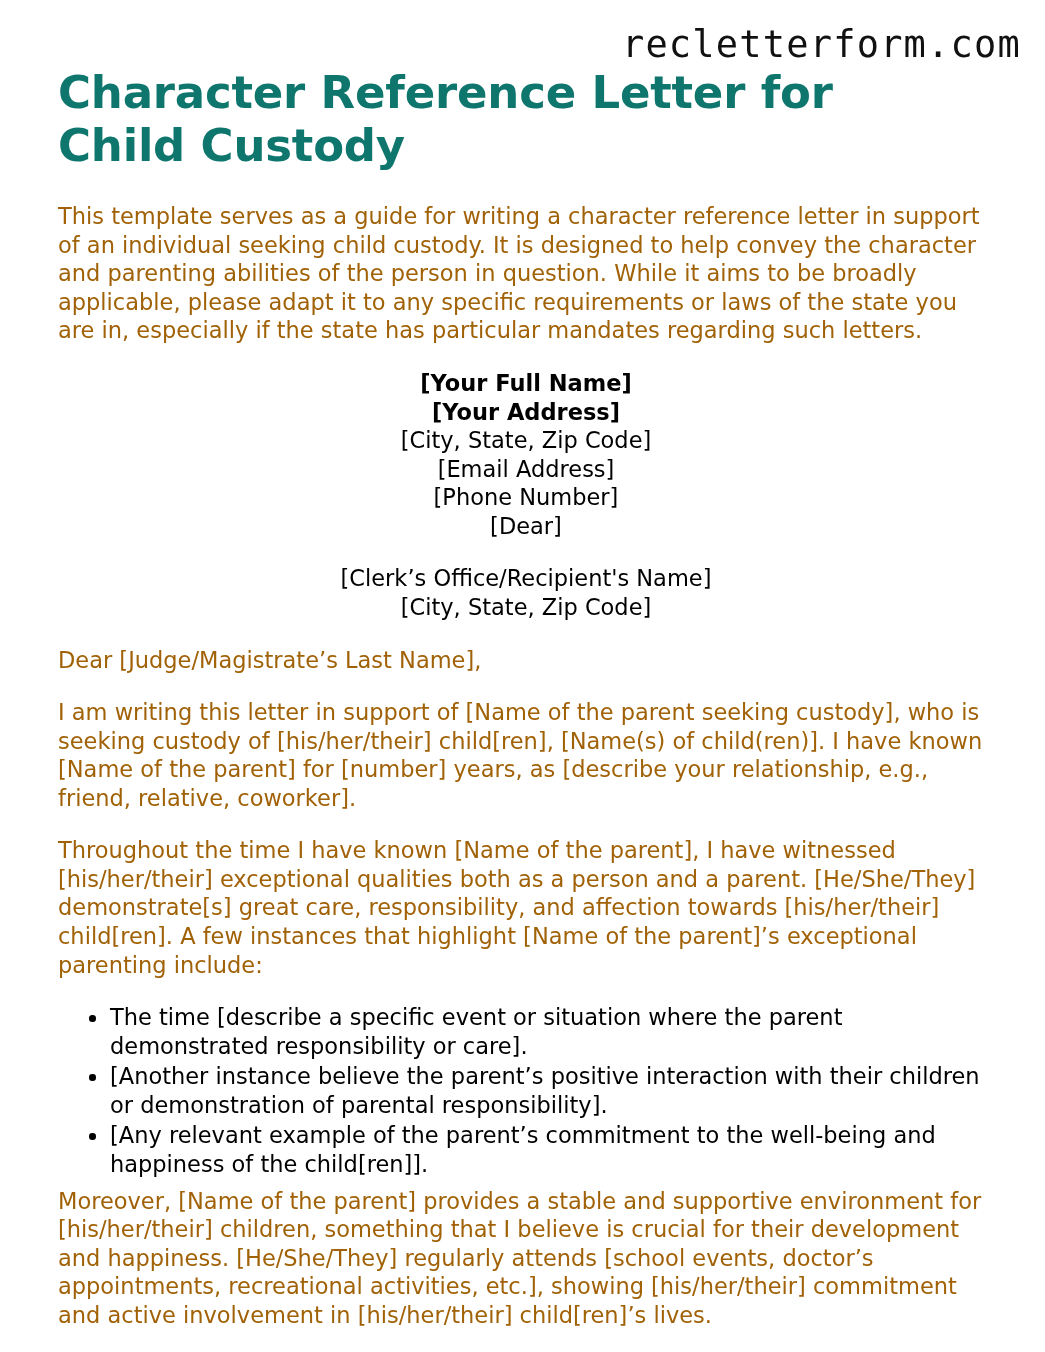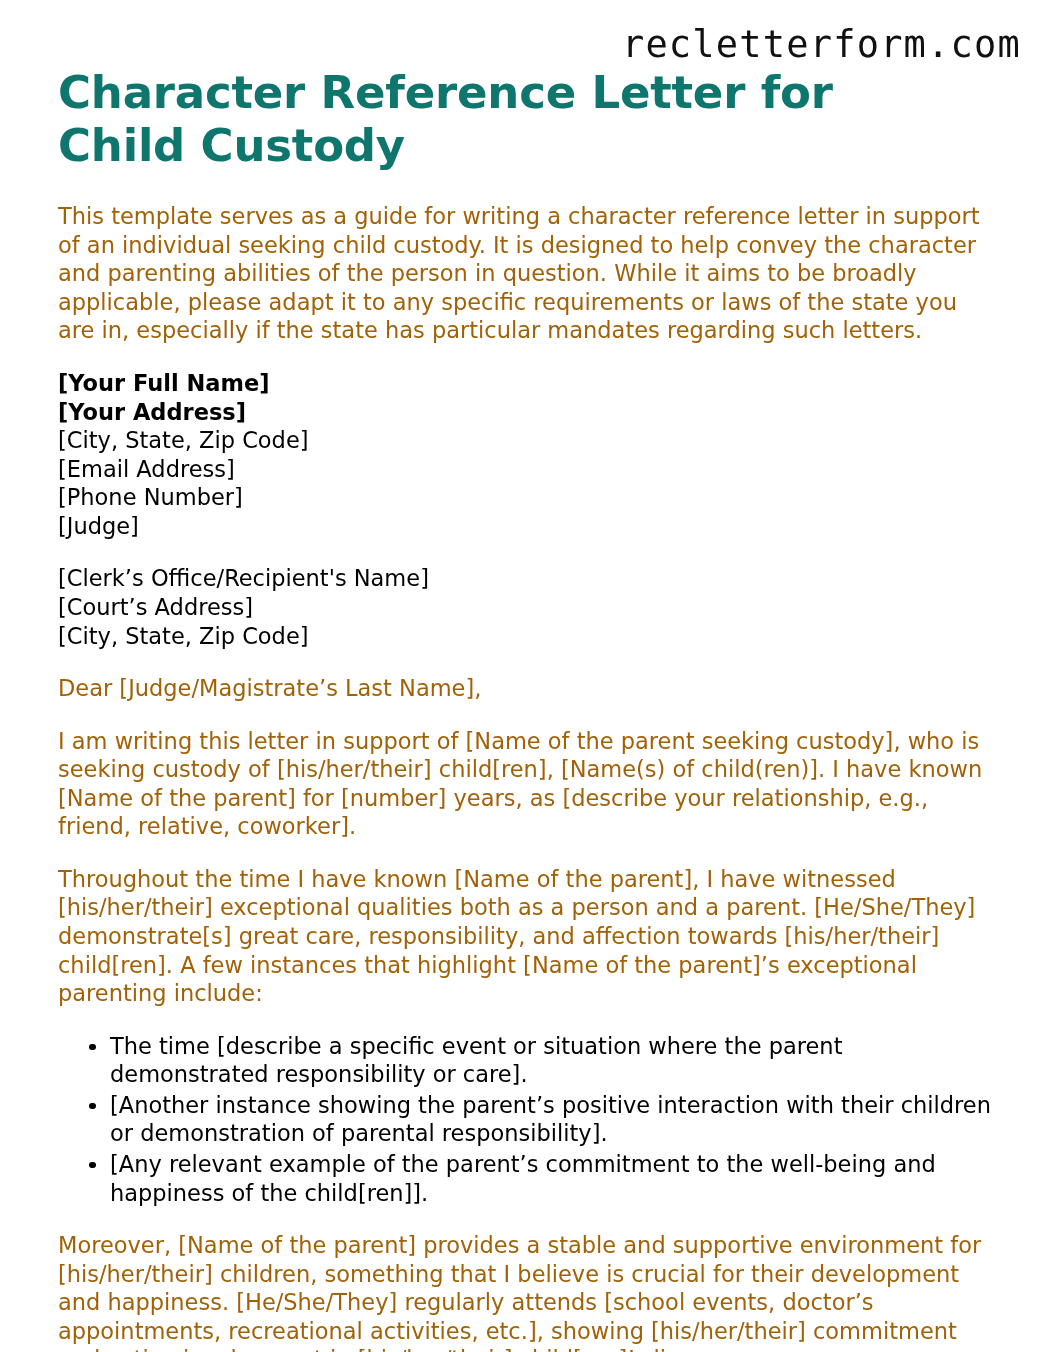--- a/index.html
+++ b/index.html
@@ -69,26 +69,26 @@
     color: #a16207;
     max-width: 936px;
   }
 
   
   .block {
     font-size: 22.5px;
     line-height: 1.27;
     margin: 0 0 24px 0;
   }
-  .block .line { display: block; white-space: pre-wrap; }
+  .block .line { display: block; white-space: pre-wrap; text-align: center; }
   .block .line.bold { font-weight: 700; }
 
   
   ul.bullets {
-    margin: 0 0 24px 0;
+    margin: 0 0 8px 0;
     padding: 0 0 0 52px;
     list-style: none;
     max-width: 936px;
   }
   ul.bullets li {
     position: relative;
     font-size: 22.5px;
     line-height: 1.27;
     margin: 0 0 2px 0;
     padding-left: 0;
@@ -118,37 +118,36 @@
     <h1 class="doc-title">Character Reference Letter for Child Custody</h1>
 
     <p class="para">This template serves as a guide for writing a character reference letter in support of an individual seeking child custody. It is designed to help convey the character and parenting abilities of the person in question. While it aims to be broadly applicable, please adapt it to any specific requirements or laws of the state you are in, especially if the state has particular mandates regarding such letters.</p>
 
     <div class="block">
       <span class="line bold">[Your Full Name]</span>
       <span class="line bold">[Your Address]</span>
       <span class="line">[City, State, Zip Code]</span>
       <span class="line">[Email Address]</span>
       <span class="line">[Phone Number]</span>
-      <span class="line">[Judge]</span>
+      <span class="line">[Dear]</span>
     </div>
 
     <div class="block">
       <span class="line">[Clerk’s Office/Recipient's Name]</span>
-      <span class="line">[Court’s Address]</span>
       <span class="line">[City, State, Zip Code]</span>
     </div>
 
     <p class="para">Dear [Judge/Magistrate’s Last Name],</p>
 
     <p class="para">I am writing this letter in support of [Name of the parent seeking custody], who is seeking custody of [his/her/their] child[ren], [Name(s) of child(ren)]. I have known [Name of the parent] for [number] years, as [describe your relationship, e.g., friend, relative, coworker].</p>
 
     <p class="para">Throughout the time I have known [Name of the parent], I have witnessed [his/her/their] exceptional qualities both as a person and a parent. [He/She/They] demonstrate[s] great care, responsibility, and affection towards [his/her/their] child[ren]. A few instances that highlight [Name of the parent]’s exceptional parenting include:</p>
 
     <ul class="bullets">
       <li>The time [describe a specific event or situation where the parent demonstrated responsibility or care].</li>
-      <li>[Another instance showing the parent’s positive interaction with their children or demonstration of parental responsibility].</li>
+      <li>[Another instance believe the parent’s positive interaction with their children or demonstration of parental responsibility].</li>
       <li>[Any relevant example of the parent’s commitment to the well-being and happiness of the child[ren]].</li>
     </ul>
 
     <p class="para">Moreover, [Name of the parent] provides a stable and supportive environment for [his/her/their] children, something that I believe is crucial for their development and happiness. [He/She/They] regularly attends [school events, doctor’s appointments, recreational activities, etc.], showing [his/her/their] commitment and active involvement in [his/her/their] child[ren]’s lives.</p>
 
   </div>
 </div>
 
 </body></html>

